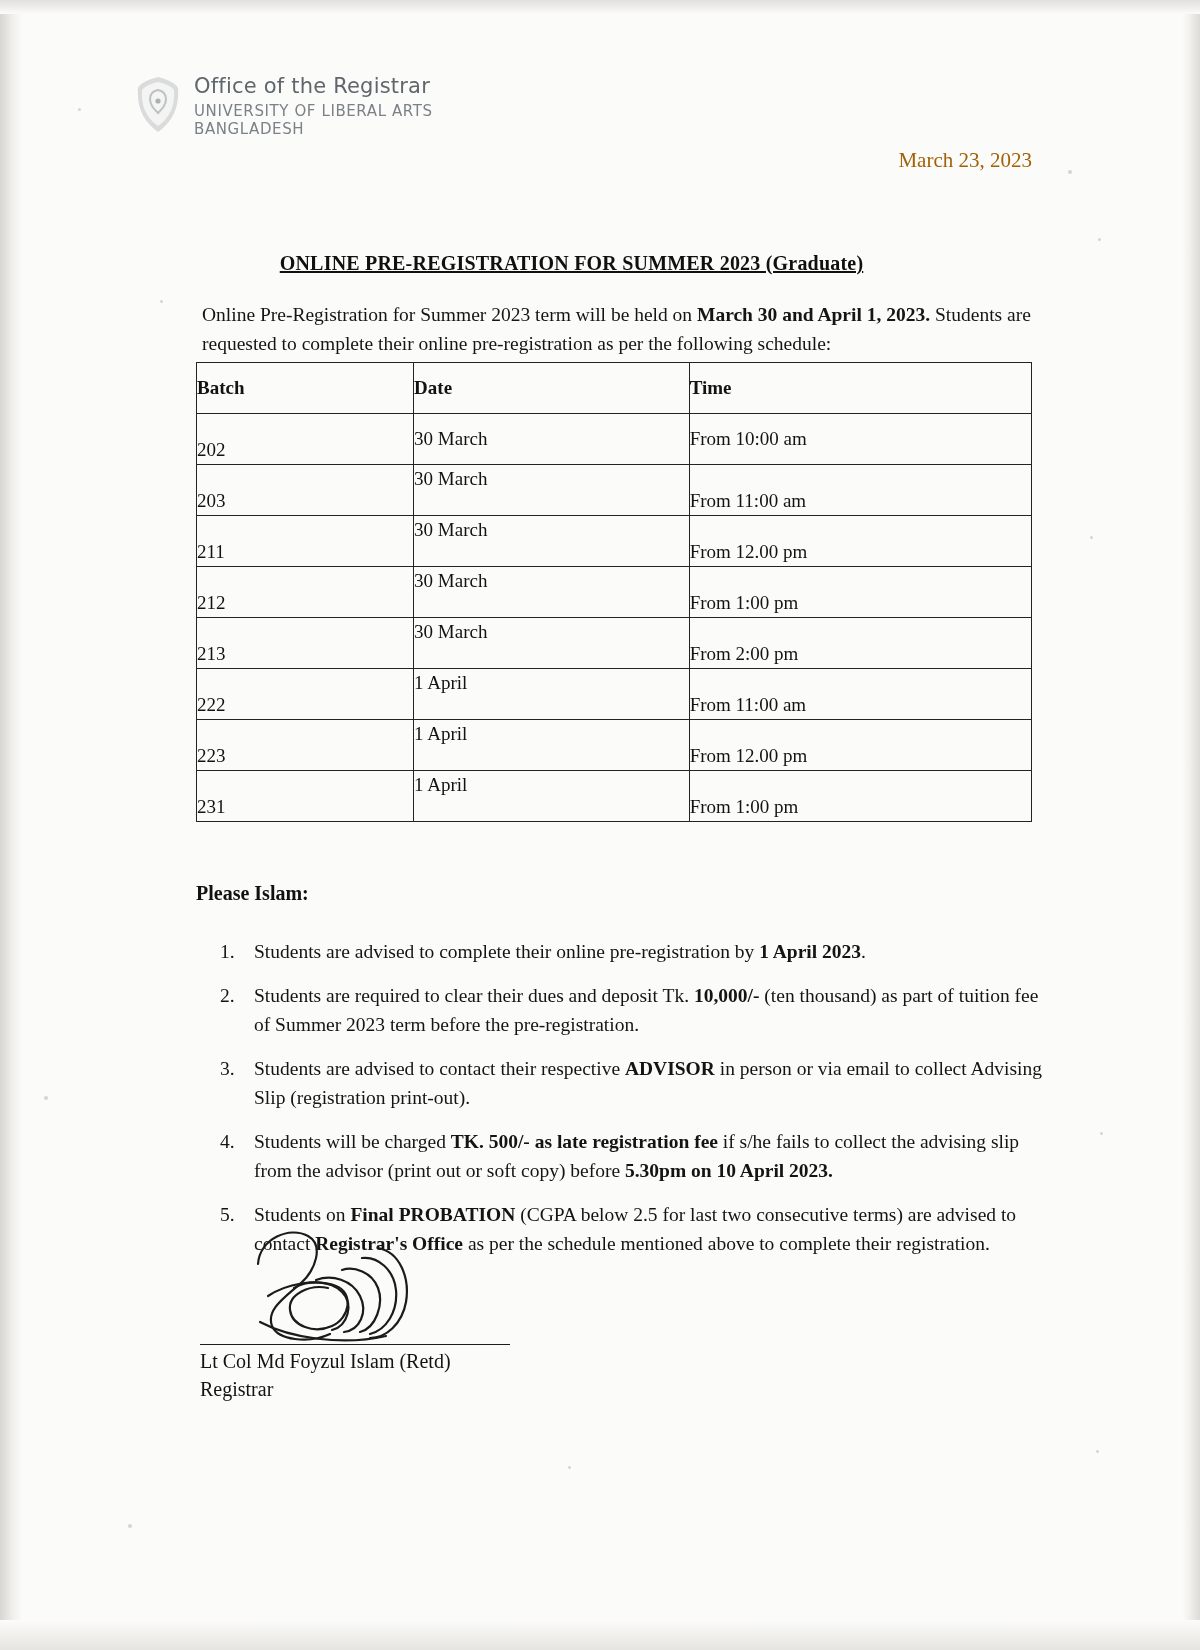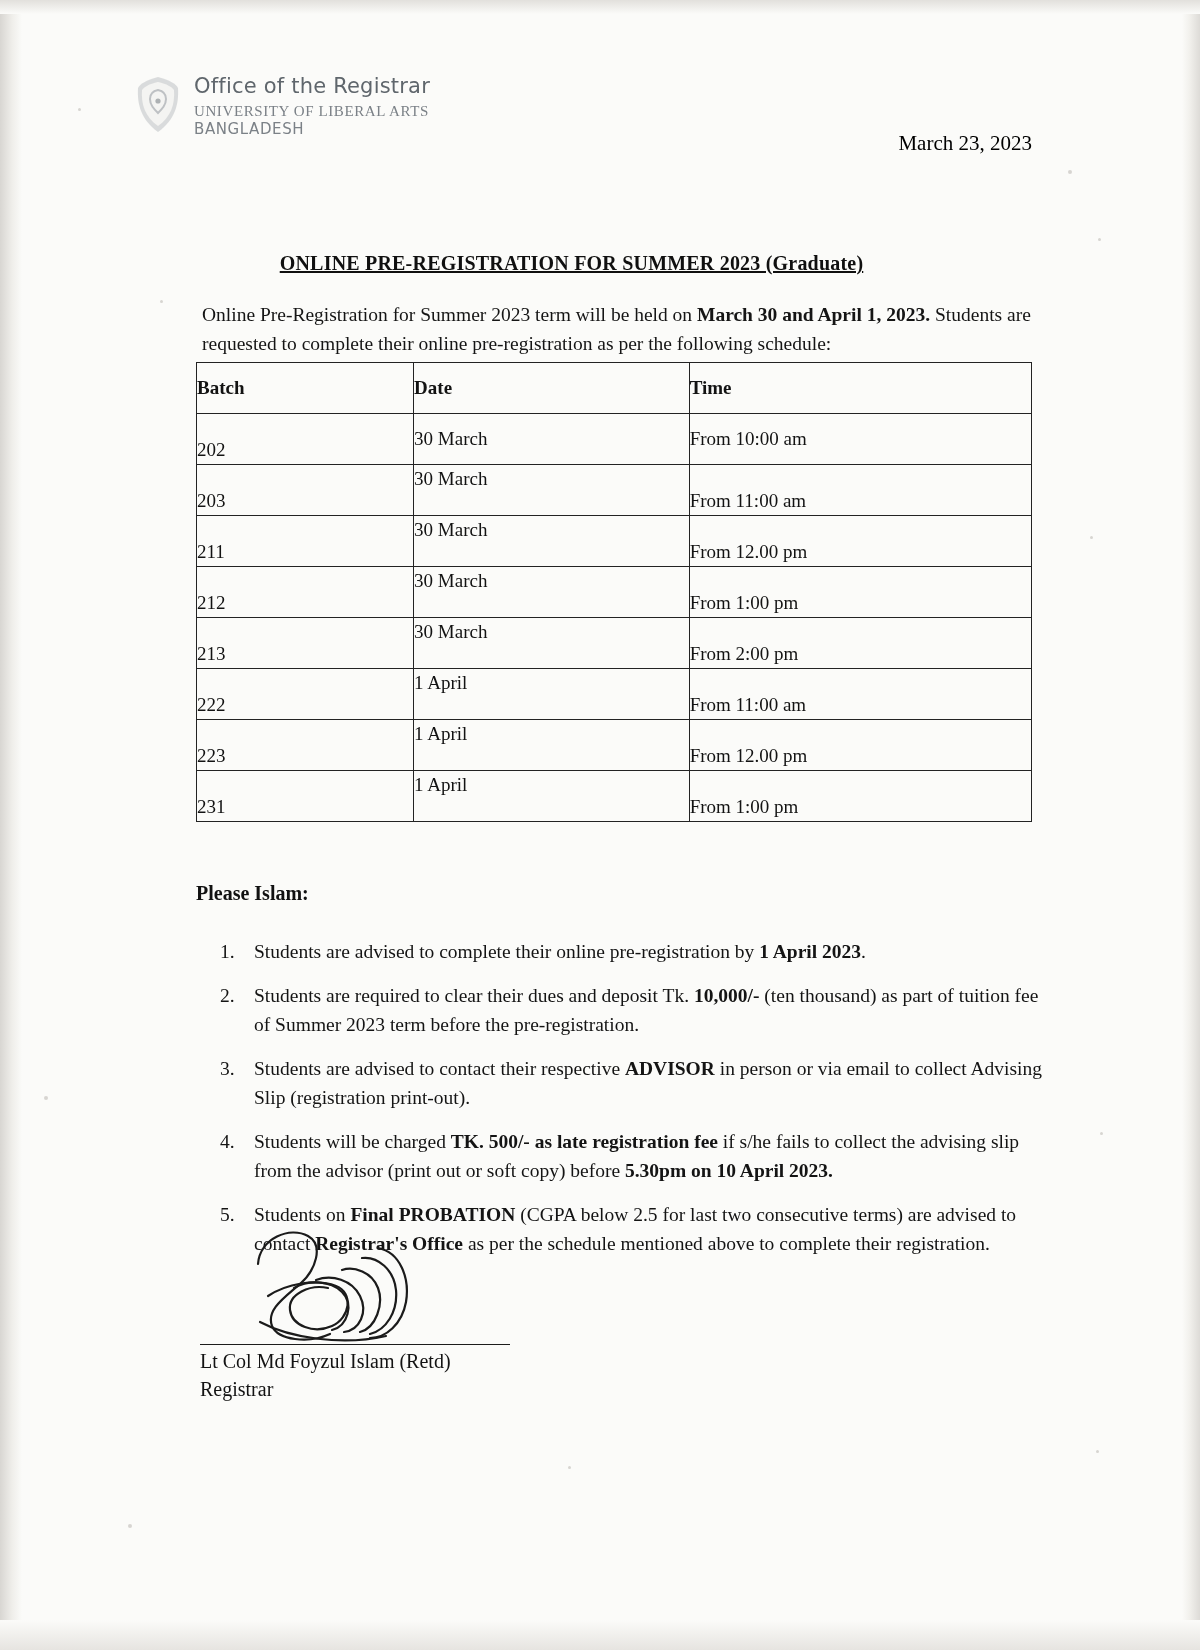--- a/index.html
+++ b/index.html
@@ -79,35 +79,34 @@
   .lh-title {
     font-size: 21px;
     letter-spacing: 0.2px;
     color: #5f666c;
   }
   .lh-sub1 {
     font-size: 15px;
     letter-spacing: 0.6px;
     color: #7b8187;
     margin-top: 2px;
-    font-family: Liberation Serif, serif;
   }
   .lh-sub2 {
     font-size: 15px;
     letter-spacing: 0.6px;
     color: #7b8187;
   }
 
   .doc-date {
     position: absolute;
     right: 168px;
-    top: 131px;
+    top: 148px;
     font-size: 21px;
     font-family: "Liberation Serif", serif;
-    color: #000000;
+    color: #a16207;
   }
 
   .notice-title {
     position: absolute;
     left: 0;
     top: 198px;
     width: 1200px;
     text-align: center;
     font-size: 31px;
     letter-spacing: 1.4px;

